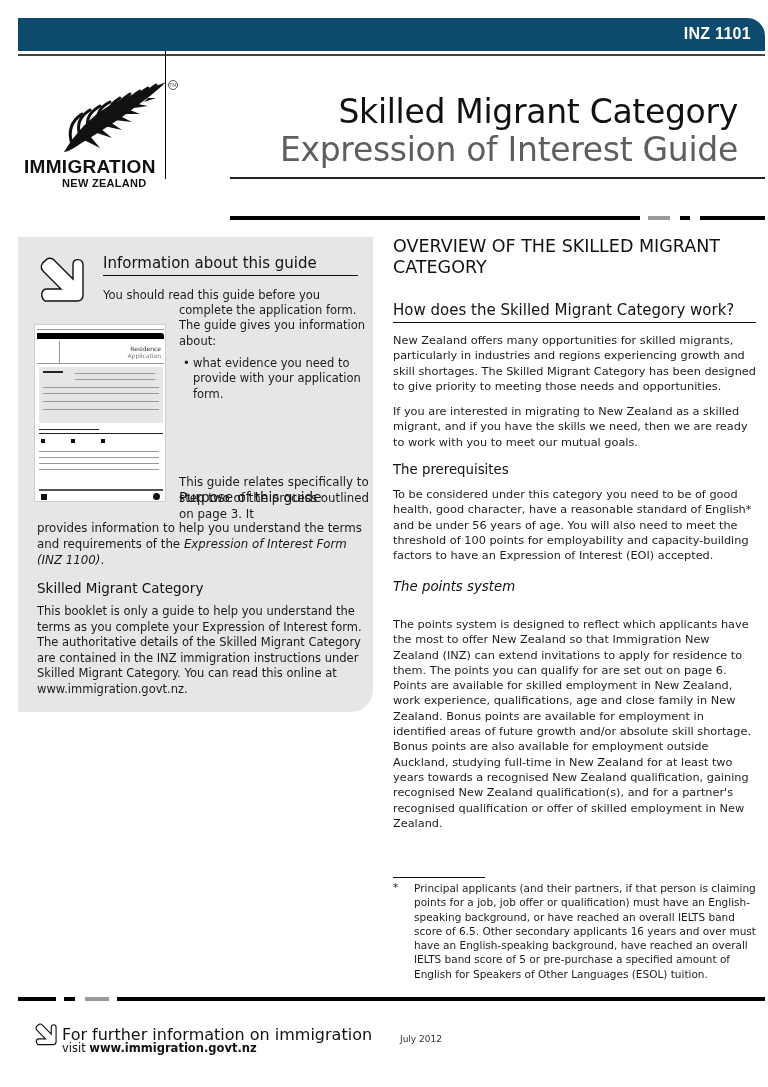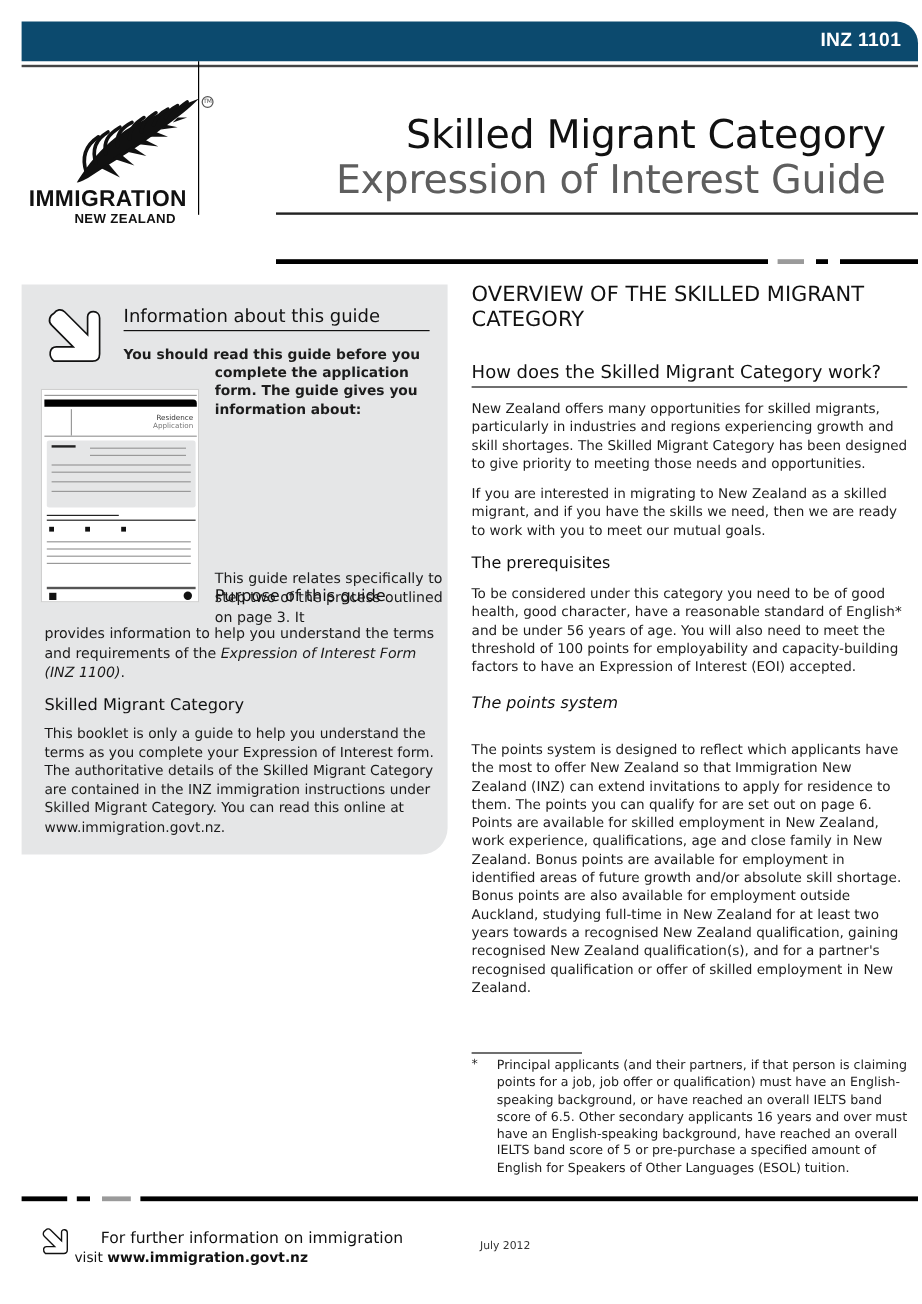--- a/index.html
+++ b/index.html
@@ -38,21 +38,21 @@
     
     .panel {
       position: absolute; left: 18px; top: 237px; width: 355px; height: 475px;
       background: #e5e6e7; border-bottom-right-radius: 22px;
     }
     .arrow-icon { position: absolute; left: 37px; top: 255px; }
     .panel-heading {
       position: absolute; left: 103px; top: 254px; width: 255px; font-size: 15px; color: #111;
       padding-bottom: 3px; border-bottom: 1.2px solid #111;
     }
-    .txt { font-size: 11.5px; line-height: 15.4px; color: #1c1c1c; font-weight: bold; }
+    .txt { font-size: 11.5px; line-height: 15.4px; color: #1c1c1c; }
     .intro-l1 { position: absolute; left: 103px; top: 288px; }
     .intro-rest { position: absolute; left: 179px; top: 303px; width: 190px; }
     .bullets { position: absolute; left: 179px; top: 356px; width: 190px; list-style: none; }
     .bullets li { position: relative; padding-left: 14px; margin-bottom: 6px; }
     .bullets li::before { content: "•"; position: absolute; left: 4px; top: 0; }
     .purpose-h { position: absolute; left: 179px; top: 450px; font-size: 13.5px; color: #111; margin-top: 39px; }
     .purpose-p1 { position: absolute; left: 179px; top: 474px; width: 190px; font-size: 11.8px; line-height: 16px; }
     .purpose-p2 { position: absolute; left: 37px; top: 520px; width: 330px; font-size: 11.8px; line-height: 16px; }
     .smc-h { position: absolute; left: 37px; top: 580px; font-size: 13.5px; color: #111; }
     .smc-p { position: absolute; left: 37px; top: 604px; width: 330px; font-size: 11.5px; line-height: 15.6px; }
@@ -74,21 +74,21 @@
     .fn-rule { position: absolute; left: 393px; top: 877px; width: 92px; height: 1px; background: #111; }
     .fn-star { position: absolute; left: 393px; top: 881px; font-size: 10.5px; }
     .fn-text { position: absolute; left: 414px; top: 881px; width: 350px; font-size: 10.5px; line-height: 14.3px; color: #1c1c1c; }
 
     
     .f-a { position: absolute; left: 18px; top: 997px; width: 38px; height: 4px; background: #000; }
     .f-b { position: absolute; left: 64px; top: 997px; width: 11px; height: 4px; background: #000; }
     .f-c { position: absolute; left: 85px; top: 997px; width: 24px; height: 4px; background: #9a9a9a; }
     .f-d { position: absolute; left: 117px; top: 997px; width: 648px; height: 4px; background: #000; }
     .f-arrow { position: absolute; left: 34px; top: 1022px; }
-    .f-line1 { position: absolute; left: 62px; top: 1025px; font-size: 13px; color: #111; margin-left: 22px; }
+    .f-line1 { position: absolute; left: 62px; top: 1025px; font-size: 16px; color: #111; }
     .f-line2 { position: absolute; left: 62px; top: 1041px; font-size: 11.5px; color: #111; }
     .f-line2 b { font-weight: bold; }
     .f-date { position: absolute; left: 400px; top: 1034px; font-size: 9px; color: #333; }
     em { font-style: italic; }
   </style>
 </head>
 <body>
 
 <div class="top-bar">
   <span class="code">INZ 1101</span>
@@ -137,20 +137,21 @@
 
 <div class="panel"></div>
 
 <svg class="arrow-icon" width="50" height="52" viewBox="0 0 50 52">
   <path d="M8 6 C 4 8, 3 13, 6 16 L 24 34 L 10 34 C 4 34, 3 42, 8 46 L 40 46 C 44 46, 46 44, 46 40 L 46 10 C 46 3, 36 3, 36 9 L 36 24 L 17 5 C 14 2, 10 3, 8 6 Z" fill="#fff" stroke="#111" stroke-width="1.4"></path>
 </svg>
 <div class="panel-heading">Information about this guide</div>
 <div class="txt intro-l1">You should read this guide before you</div>
 <div class="txt intro-rest">complete the application form. The guide gives you information about:</div>
 <ul class="txt bullets">
+  <li>what evidence you need to provide with your application form.</li>
 </ul>
 
 <div class="thumb">
   <div class="tline" style="left:2px;top:4px;width:127px;"></div>
   <div class="tbar"></div>
   <div class="tres">
     <div>Residence</div>
     <div class="tres2">Application</div>
   </div>
   <div class="tline" style="left:2px;top:38px;width:127px;"></div>

